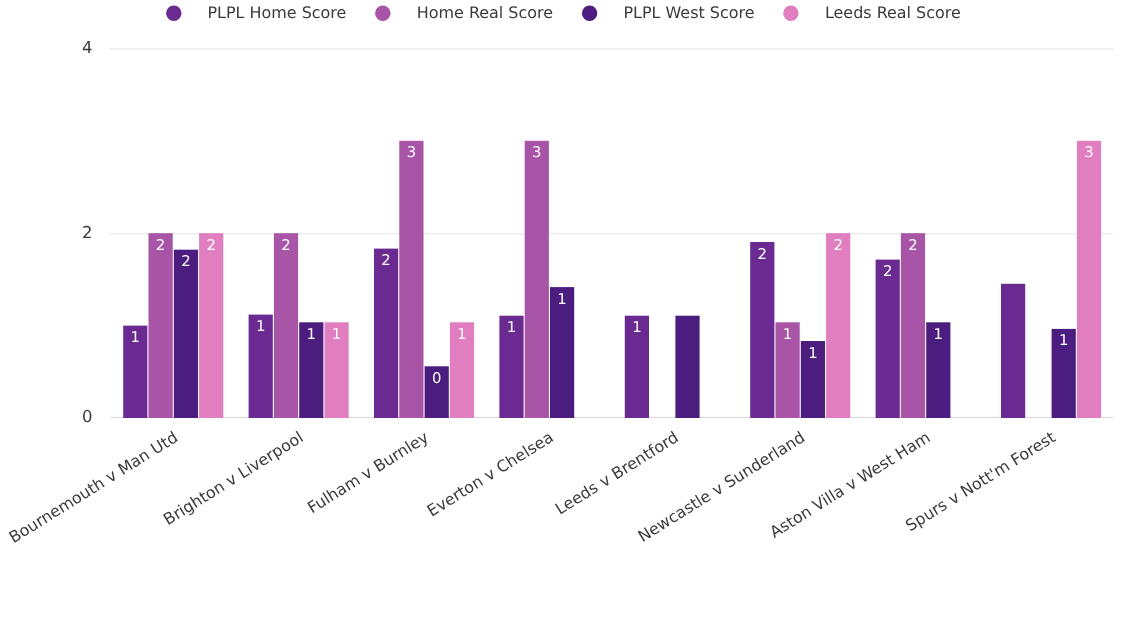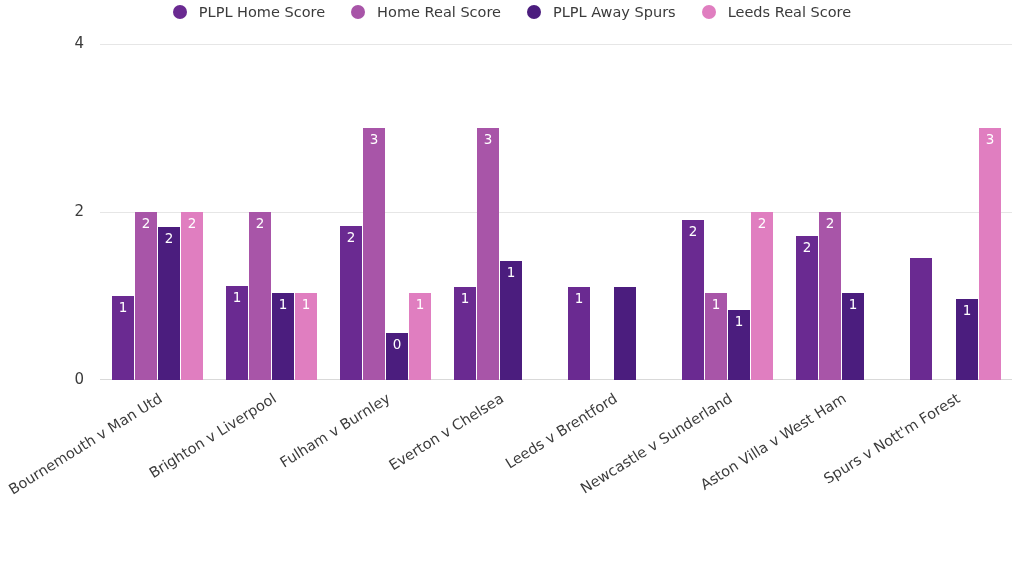--- a/index.html
+++ b/index.html
@@ -26,21 +26,21 @@
     left: 0;
     width: 1024px;
     display: flex;
     justify-content: center;
     align-items: center;
     gap: 26px;
   }
   .legend-item {
     display: flex;
     align-items: center;
-    gap: 12px;
+    gap: 24px;
   }
   .legend-swatch {
     width: 14px;
     height: 14px;
     border-radius: 50%;
     display: inline-block;
   }
   .legend-label {
     font-size: 14.5px;
     color: #3b3b3b;
@@ -132,21 +132,21 @@
       <div class="legend-item">
         <span class="legend-swatch" style="background: rgb(106, 42, 145);"></span>
         <span class="legend-label">PLPL Home Score</span>
       </div>
       <div class="legend-item">
         <span class="legend-swatch" style="background: rgb(168, 85, 168);"></span>
         <span class="legend-label">Home Real Score</span>
       </div>
       <div class="legend-item">
         <span class="legend-swatch" style="background: rgb(75, 29, 126);"></span>
-        <span class="legend-label">PLPL Away Spurs</span>
+        <span class="legend-label">PLPL West Score</span>
       </div>
       <div class="legend-item">
         <span class="legend-swatch" style="background: rgb(224, 126, 192);"></span>
         <span class="legend-label">Leeds Real Score</span>
       </div>
     </div>
 
   <div class="plot" id="plot">
     <div class="axis-base"></div>
   <div class="gridline" style="top: 168px;"></div>

